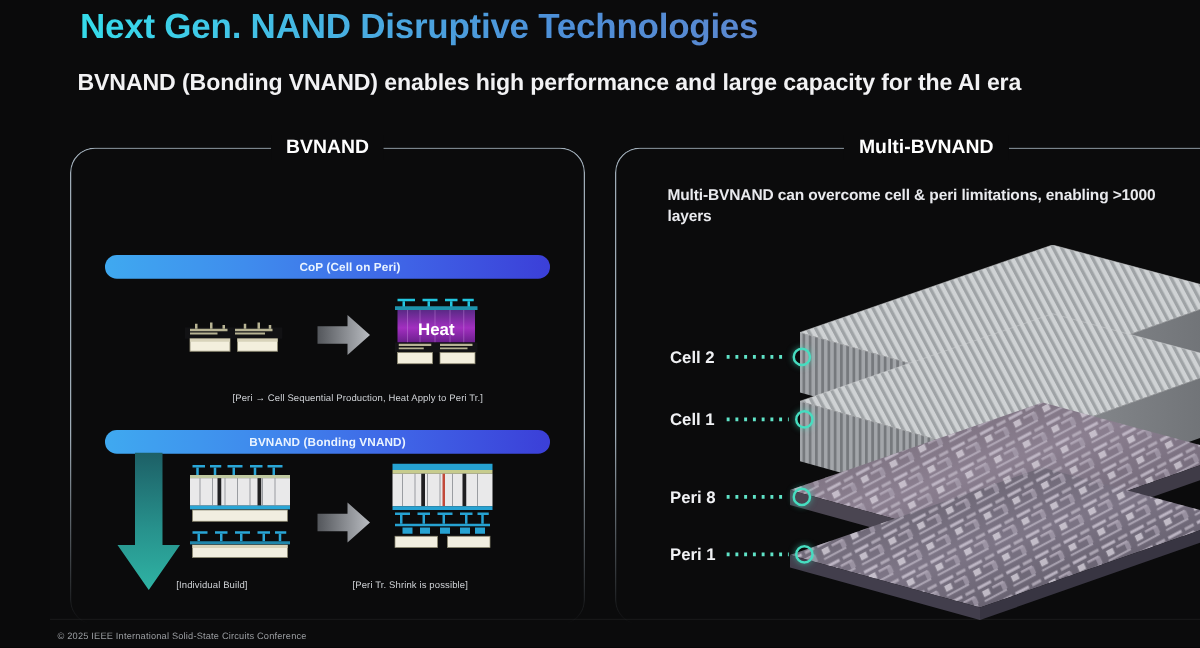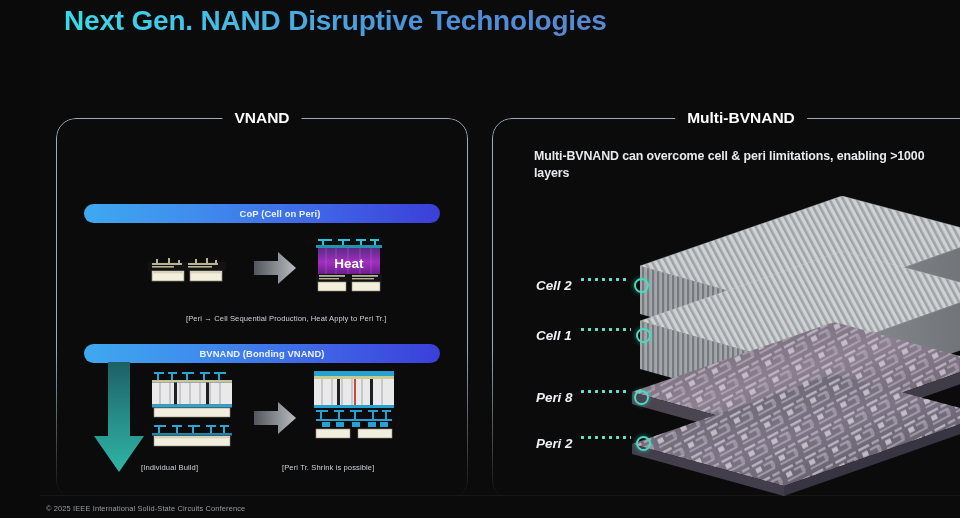--- a/index.html
+++ b/index.html
@@ -68,21 +68,21 @@
   .cap {
     position:absolute; font-size:7.6px; color:#cfd2d6;
     white-space:nowrap; letter-spacing:.1px;
   }
 
   
   .chip { position:absolute; }
 
   
   .stk-label {
-    position:absolute; display:flex; align-items:flex-start; gap:0;font-style:italic;
+    position:absolute; display:flex; align-items:center; gap:0;
   }
   .stk-label .txt {
     font-size:13.4px; font-weight:bold; color:#f0f1f4; white-space:nowrap;
   }
   .dots {
     display:inline-block; height:3px; margin:0 5px 0 7px;
     background-image:radial-gradient(circle, #5fe4c8 1.4px, transparent 1.6px);
     background-size:7px 3px; background-repeat:repeat-x;
   }
   .ring {
@@ -101,25 +101,26 @@
     position:absolute; left:0; right:0; bottom:22px; height:1px;
     background:rgba(255,255,255,.05);
   }
 </style>
 </head>
 <body>
 
 <div class="slide">
 
   <div class="title">Next Gen. NAND Disruptive Technologies</div>
+  <div class="subtitle">BVNAND (Bonding VNAND) enables high performance and large capacity for the AI era</div>
 
   <div class="panel" style="left:16px; top:118px; width:412px; height:382px;">
     <div class="panel-frame"></div>
     <div class="panel-notch">
-      <div class="panel-title">VNAND</div>
+      <div class="panel-title">BVNAND</div>
     </div>
 
 
     <div class="pill" style="left:28px; top:86px; width:356px;padding-left:36px;">
       <span>CoP (Cell on Peri)</span>
     </div>
 
     <div class="chip" style="left:92px; top:128px; width:78px; height:40px;">
       <svg width="78" height="40" viewBox="0 0 78 40">
         <rect x="0" y="16" width="78" height="9" fill="#121214"></rect>
@@ -409,21 +410,21 @@
       <span class="txt">Cell 1</span>
       <span class="dots" style="width:52px;"></span>
       <span class="ring"></span>
     </div>
     <div class="stk-label" style="left:44px; top:272px;">
       <span class="txt">Peri 8</span>
       <span class="dots" style="width:50px;"></span>
       <span class="ring"></span>
     </div>
     <div class="stk-label" style="left:44px; top:318px;">
-      <span class="txt">Peri 2</span>
+      <span class="txt">Peri 1</span>
       <span class="dots" style="width:52px;"></span>
       <span class="ring"></span>
     </div>
   </div>
 
   <div class="footer-rule"></div>
   <div class="footer">© 2025 IEEE International Solid-State Circuits Conference</div>
 
 </div>
 

